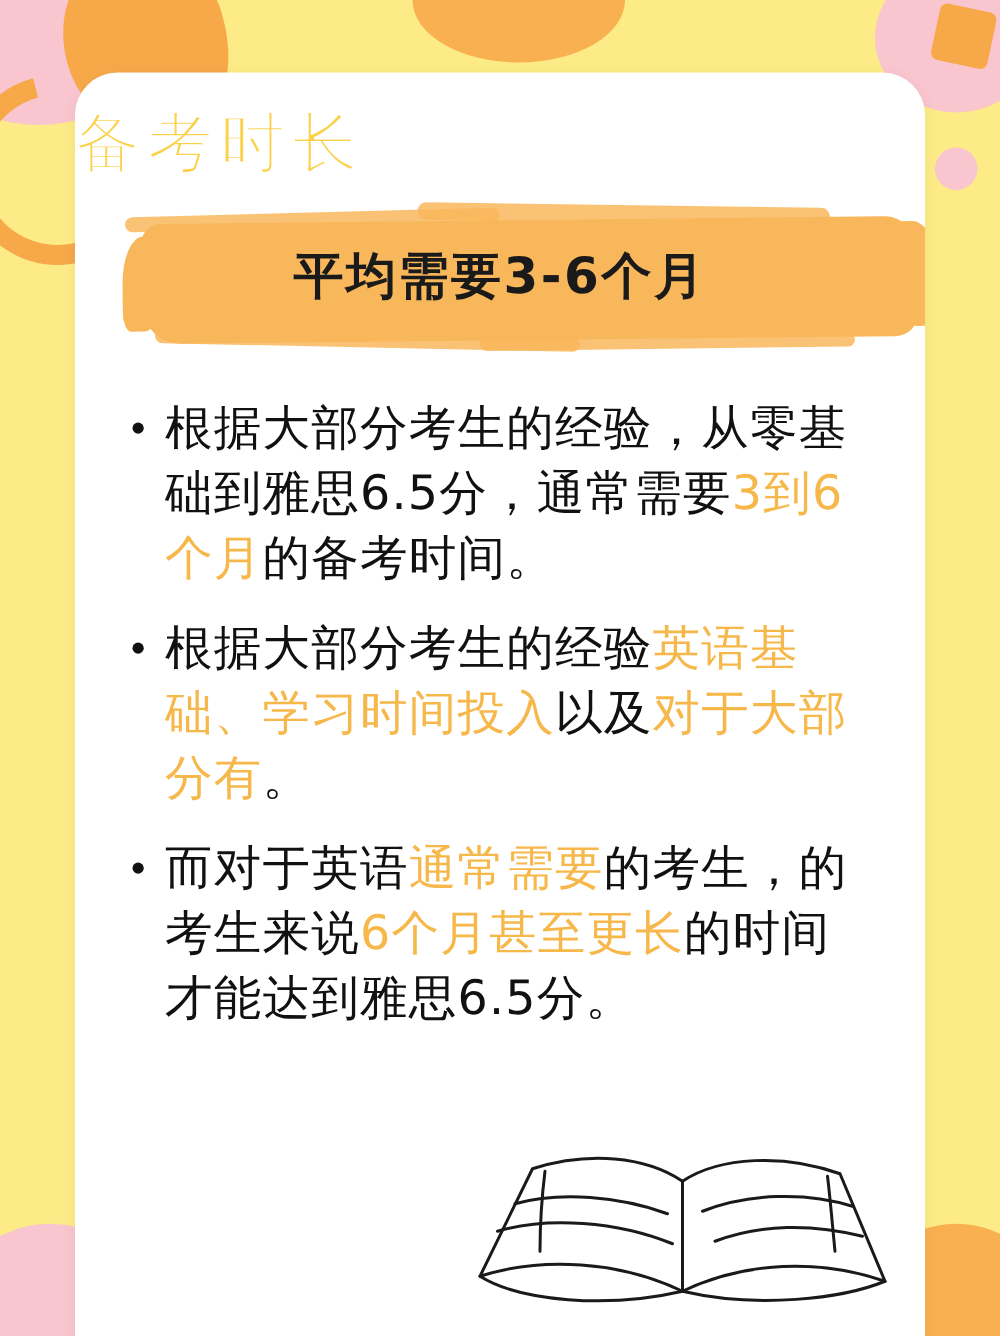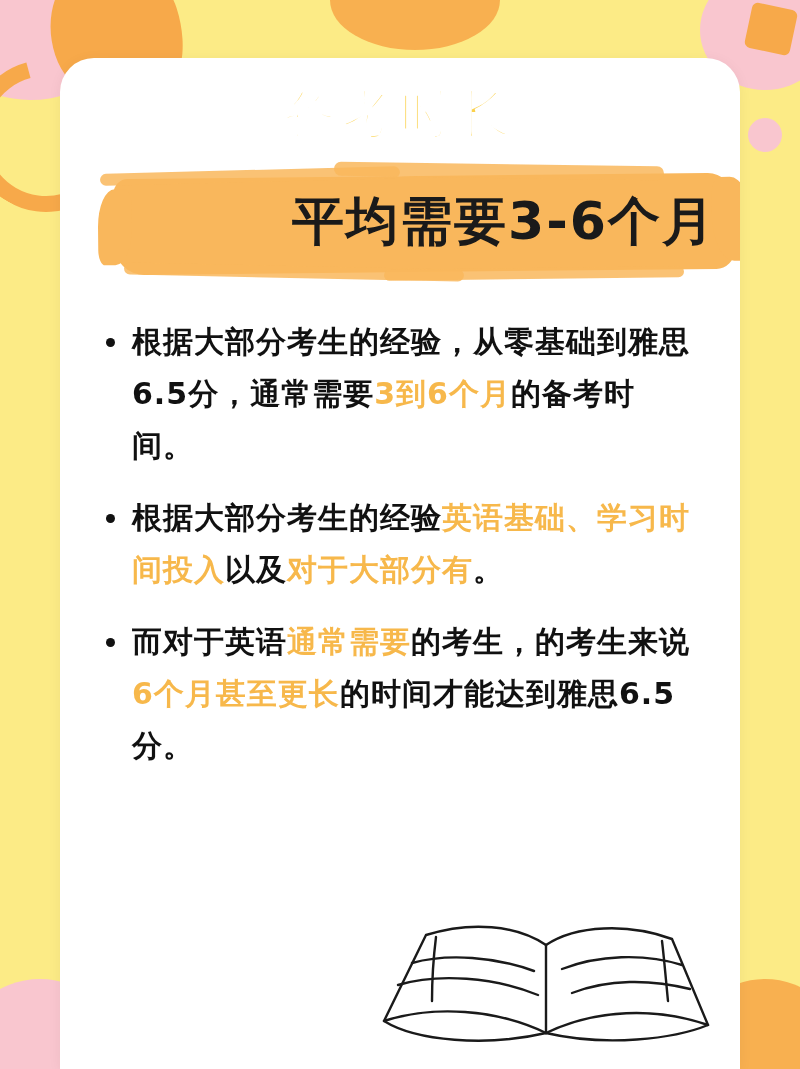--- a/index.html
+++ b/index.html
@@ -100,24 +100,24 @@
     height: 1011px;
     background: #FFFFFF;
     border-radius: 34px 34px 0 0;
     box-shadow: 0 2px 14px rgba(0,0,0,0.05);
     overflow: hidden;
   }
 
   
   .title-top {
     position: relative;
-    text-align: center;
+    text-align: left;
     margin-top: 22px;
     font-size: 52px;
-    font-weight: bold;
+    font-weight: normal;
     letter-spacing: 6px;
     color: #FBD14B;
     -webkit-text-stroke: 2px #FFFFFF;
     text-shadow:
       2px 2px 0 #ffffff,
       -1px -1px 0 #ffffff;
     font-family: "DejaVu Sans", sans-serif;
   }
 
   .highlight-wrap {
@@ -157,45 +157,45 @@
     opacity: 0.85;
   }
   .streak-1 { left: 16px; top: 8px; width: 300px; height: 12px; border-radius: 8px; transform: rotate(-1.5deg);}
   .streak-2 { left: 250px; top: 2px; width: 330px; height: 14px; border-radius: 8px; transform: rotate(0.8deg);}
   .streak-3 { left: 40px; top: 104px; width: 340px; height: 12px; border-radius: 8px; transform: rotate(1.2deg);}
   .streak-4 { left: 300px; top: 106px; width: 300px; height: 11px; border-radius: 8px; transform: rotate(-0.7deg);}
 
   .title-main {
     position: relative;
     z-index: 2;
-    text-align: right;
+    text-align: center;
     line-height: 118px;
-    font-size: 52px;
+    font-size: 40px;
     font-weight: bold;
     color: #1A1A1A;
     letter-spacing: 2px;
     font-family: "DejaVu Sans", sans-serif;
   }
 
   
   .list {
     margin: 34px 46px 0 42px;
     padding: 0;
     list-style: none;
   }
   .list-item {
     position: relative;
     padding-left: 30px;
     margin-bottom: 20px;
-    font-size: 30px;
+    font-size: 38px;
     line-height: 52px;
     color: #111111;
     letter-spacing: 1px;
     font-family: "DejaVu Sans", sans-serif;
-    font-weight: 700;
+    font-weight: 400;
   }
   .list-item::before {
     content: "";
     position: absolute;
     left: 4px;
     top: 22px;
     width: 9px;
     height: 9px;
     background: #111111;
     border-radius: 50%;

